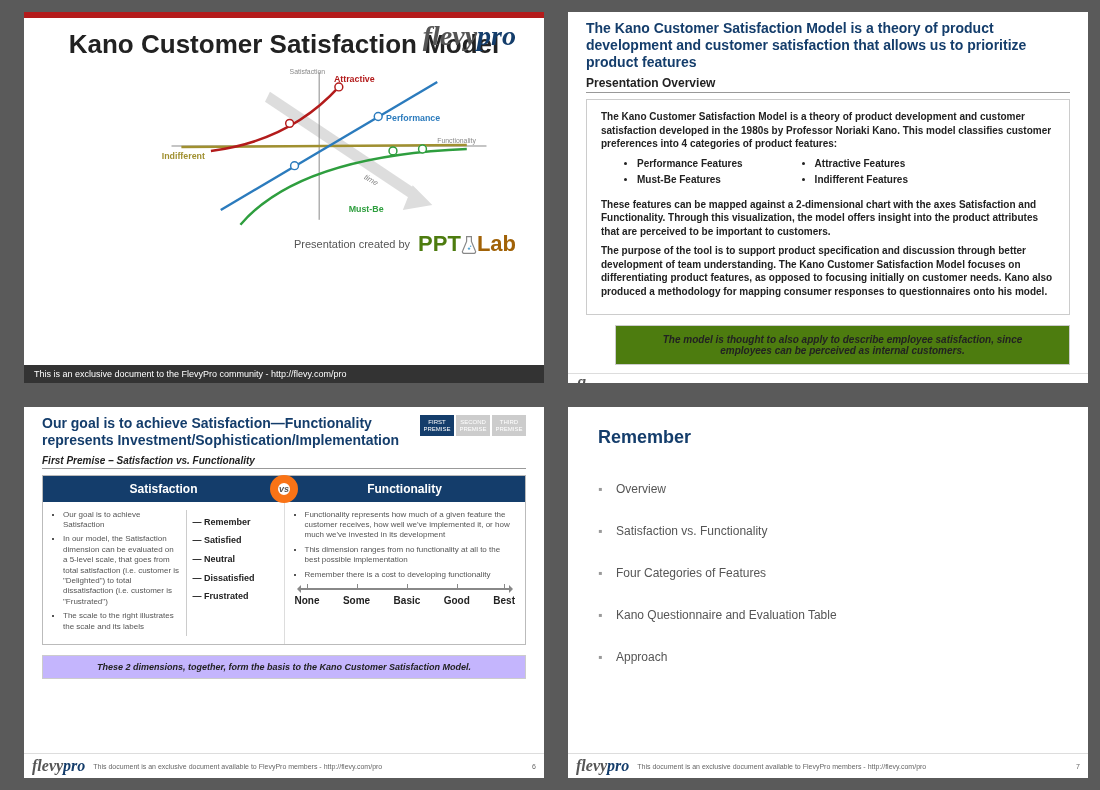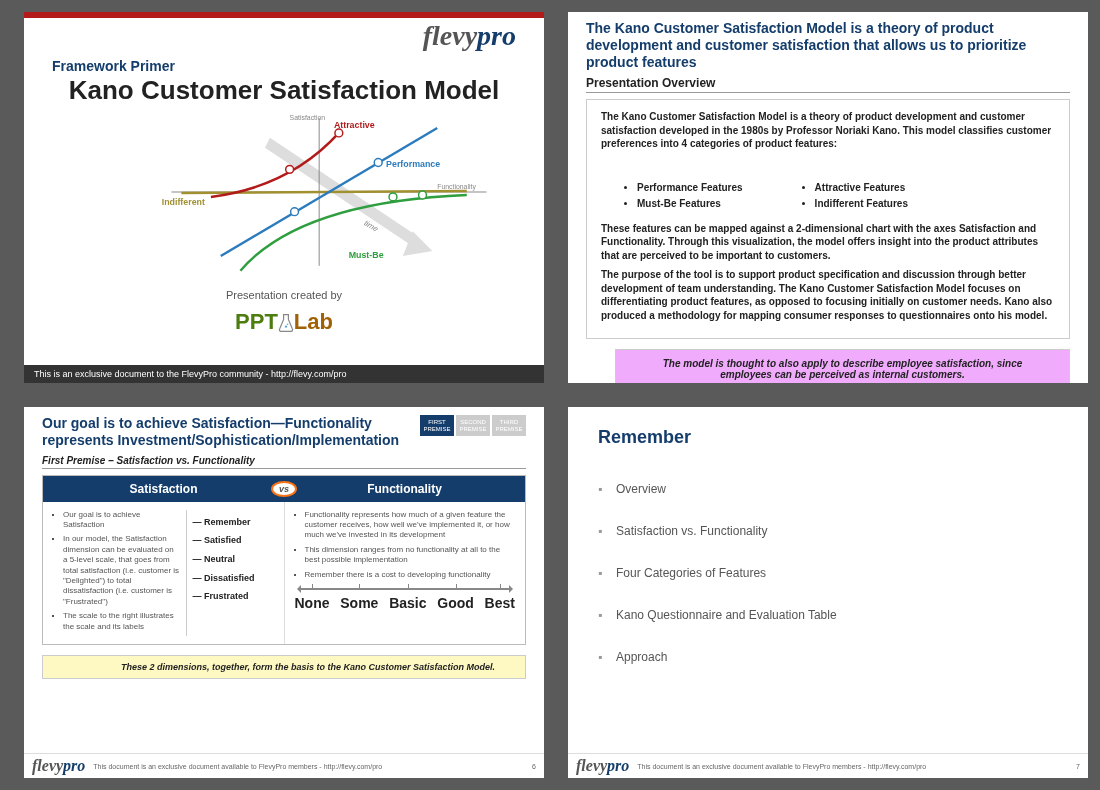--- a/index.html
+++ b/index.html
@@ -15,87 +15,86 @@
   .footer2 .flogo { font-size: 16px; }
   .s-title { color: #143d6b; font-weight: bold; }
 
   
   .s1-body { flex: 1; padding: 10px 28px 6px 28px; position: relative; }
   .s1-logo { position: absolute; top: 2px; right: 28px; font-size: 28px; }
   .s1-sub { color: #143d6b; font-size: 14px; font-weight: bold; margin-top: 30px; }
   .s1-main { color: #222; font-size: 26px; font-weight: bold; line-height: 1.1; margin-top: 2px; text-align: center; }
   .s1-chart { position: relative; height: 170px; margin: 2px 0 0 90px; }
   .s1-chart svg { width: 100%; height: 100%; }
-  .s1-pres { text-align: right; font-size: 11px; color: #555; margin-top: 12px; display: flex; justify-content: flex-end; align-items: center; gap: 8px; flex-direction: column; }
+  .s1-pres { text-align: right; font-size: 11px; color: #555; margin-top: 0; display: flex; justify-content: flex-end; align-items: center; gap: 8px; }
   .pptlab { font-size: 22px; font-weight: bold; }
   .pptlab .ppt { color: #4d7c0f; }
   .pptlab .lab { color: #a16207; }
   .flask { display:inline-block; width:16px; vertical-align:middle; }
 
   
   .s2-body { flex: 1; padding: 8px 18px; font-size: 10px; color: #222; }
   .s2-head { font-size: 14px; line-height: 1.2; margin-bottom: 6px; }
   .s2-ov { font-weight: bold; font-size: 12px; border-bottom: 1px solid #999; padding-bottom: 2px; margin-bottom: 6px; }
   .s2-box { border: 1px solid #ccc; padding: 10px 14px; line-height: 1.35; }
   .s2-box p { margin-bottom: 6px; }
   .s2-feats { display: flex; gap: 60px; margin: 4px 0 8px 24px; }
-  .s2-feats ul { list-style: disc; margin-left: 12px; margin-top: 24px; }
+  .s2-feats ul { list-style: disc; margin-left: 12px; }
   .s2-feats li { margin-bottom: 3px; }
-  .s2-callout { border: 1px solid #ccc; background: #f0abfc; text-align: center; font-style: italic; font-weight: bold; padding: 8px 40px; margin-top: 10px; font-size: 10px; margin-left: 29px; }
+  .s2-callout { border: 1px solid #ccc; background: #4d7c0f; text-align: center; font-style: italic; font-weight: bold; padding: 8px 40px; margin-top: 10px; font-size: 10px; margin-left: 29px; }
 
   
   .s3-body { flex: 1; padding: 8px 18px; font-size: 9px; color: #222; position: relative; }
   .s3-head { display: flex; justify-content: space-between; align-items: flex-start; gap: 8px; }
   .s3-title { font-size: 14px; line-height: 1.2; flex: 1; }
   .s3-badges { display: flex; gap: 2px; }
   .s3-badge { font-size: 6px; color: #fff; padding: 4px 3px; text-align: center; line-height: 1.1; width: 34px; }
   .s3-badge.on { background: #143d6b; }
   .s3-badge.off { background: #ccc; }
   .s3-sub { font-style: italic; font-weight: bold; font-size: 10px; border-bottom: 1px solid #999; padding-bottom: 2px; margin: 6px 0; }
   .s3-panel { border: 1px solid #bbb; padding: 0; }
   .s3-panel-hdr { display: flex; background: #143d6b; color: #fff; font-weight: bold; font-size: 12px; position: relative; }
   .s3-panel-hdr > div { flex: 1; text-align: center; padding: 6px; }
-  .s3-vs { position: absolute; left: 50%; top: 50%; transform: translate(-50%,-50%); background: #fff; color: #555; border: 2px solid #f97316; border-radius: 50%; width: 26px; height: 16px; display:flex; align-items:center; justify-content:center; font-size:9px; font-style:italic; font-weight:bold; }
+  .s3-vs { position: absolute; left: 50%; top: 50%; transform: translate(-50%,-50%); background: #fff; color: #555; border: 8px solid #f97316; border-radius: 50%; width: 26px; height: 16px; display:flex; align-items:center; justify-content:center; font-size:9px; font-style:italic; font-weight:bold; }
   .s3-cols { display: flex; }
   .s3-col { flex: 1; padding: 8px; font-size: 8px; line-height: 1.3; }
   .s3-col ul { list-style: square; margin-left: 12px; color: #555; }
   .s3-col li { margin-bottom: 4px; }
   .s3-left { display: flex; gap: 6px; }
   .s3-left-text { flex: 1; }
   .s3-scale { width: 90px; border-left: 1px solid #ccc; padding-left: 6px; position: relative; }
   .s3-scale-item { font-weight: bold; font-size: 9px; margin: 7px 0; }
   .s3-hscale { margin-top: 8px; }
   .s3-hscale-bar { height: 2px; background: #888; position: relative; margin: 8px 6px 4px; }
   .s3-hscale-bar::before, .s3-hscale-bar::after { content:''; position:absolute; top:-3px; border:4px solid transparent; }
   .s3-hscale-bar::before { left:-6px; border-right-color:#888; }
   .s3-hscale-bar::after { right:-6px; border-left-color:#888; }
-  .s3-ticks { display:flex; justify-content: space-between; font-weight:bold; font-size:14px; padding: 0 2px; }
+  .s3-ticks { display:flex; justify-content: space-between; font-weight:bold; font-size:10px; padding: 0 2px; }
   .s3-tick { position: relative; }
   .s3-tick::before { content:''; position:absolute; top:-10px; left:50%; width:1px; height:6px; background:#888; }
-  .s3-callout { border: 1px solid #ccc; background: #fef9c3; text-align: right; font-style: italic; font-weight: bold; padding: 6px 30px; margin-top: 10px; font-size: 9px; }
+  .s3-callout { border: 1px solid #ccc; background: #c4b5fd; text-align: center; font-style: italic; font-weight: bold; padding: 6px 30px; margin-top: 10px; font-size: 9px; }
 
   
   .s4-body { flex: 1; padding: 20px 30px; }
   .s4-head { font-size: 18px; margin-bottom: 20px; }
   .s4-list { list-style: none; }
   .s4-list li { font-size: 12px; color: #555; padding: 14px 0; position: relative; padding-left: 18px; }
   .s4-list li::before { content: '▪'; position: absolute; left: 0; color: #999; }
 </style>
 </head>
 <body>
 
 <div class="grid">
 
   <div class="slide">
     <div class="redbar"></div>
     <div class="s1-body">
       <div class="logo s1-logo">
         <span class="flevy">flevy</span><span class="pro">pro</span>
       </div>
-      <div class="s1-sub">Framework Primer</div>
       <div class="s1-main">Kano Customer Satisfaction Model</div>
       <div class="s1-chart">
         <svg viewBox="0 0 380 170">
 
           <polygon points="130,30 280,130 275,140 125,40" fill="#ddd"></polygon>
           <polygon points="275,125 295,145 265,150" fill="#ddd"></polygon>
           <text x="225" y="118" font-size="8" fill="#888" font-style="italic" transform="rotate(30 225 118)">time</text>
 
           <line x1="30" y1="85" x2="350" y2="85" stroke="#888" stroke-width="1"></line>
           <line x1="180" y1="10" x2="180" y2="160" stroke="#888" stroke-width="1"></line>

